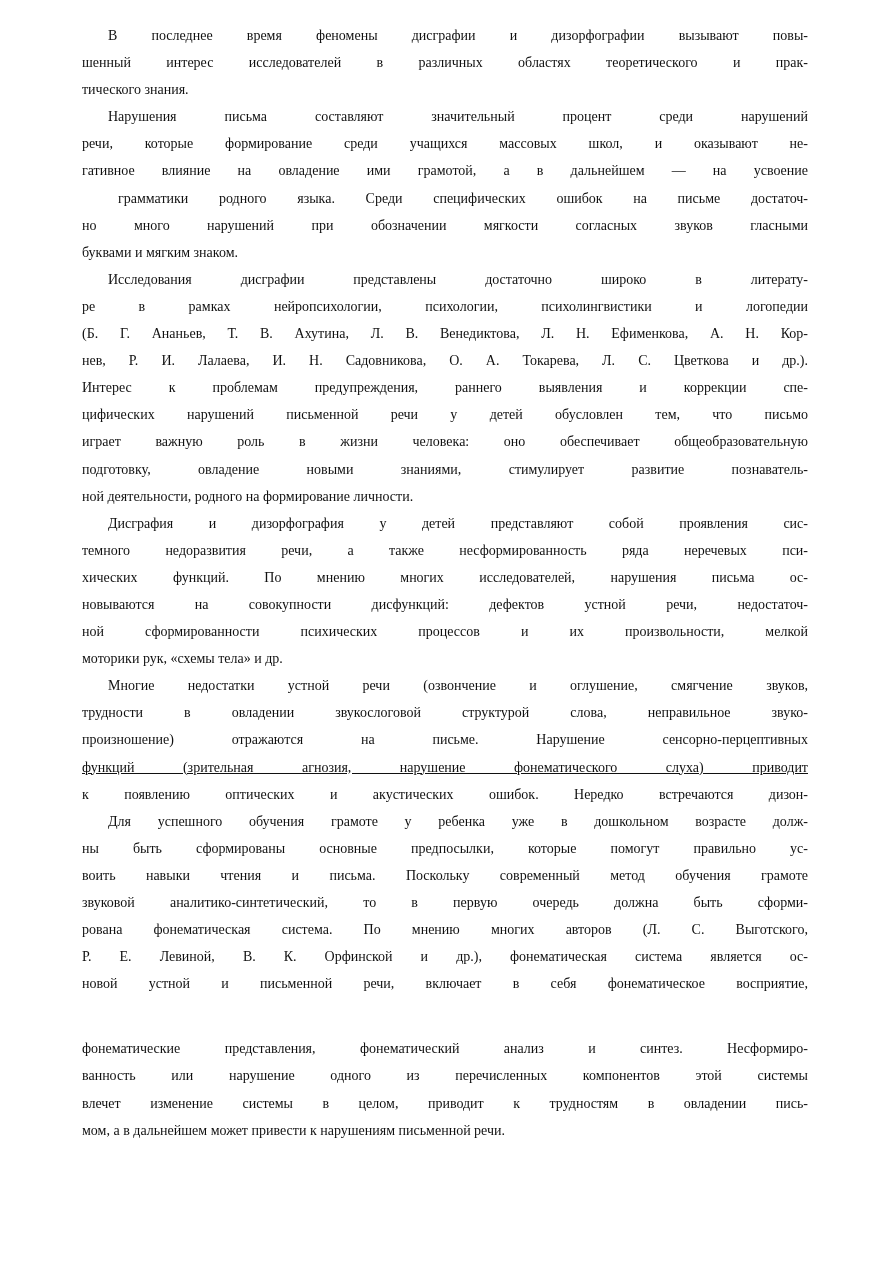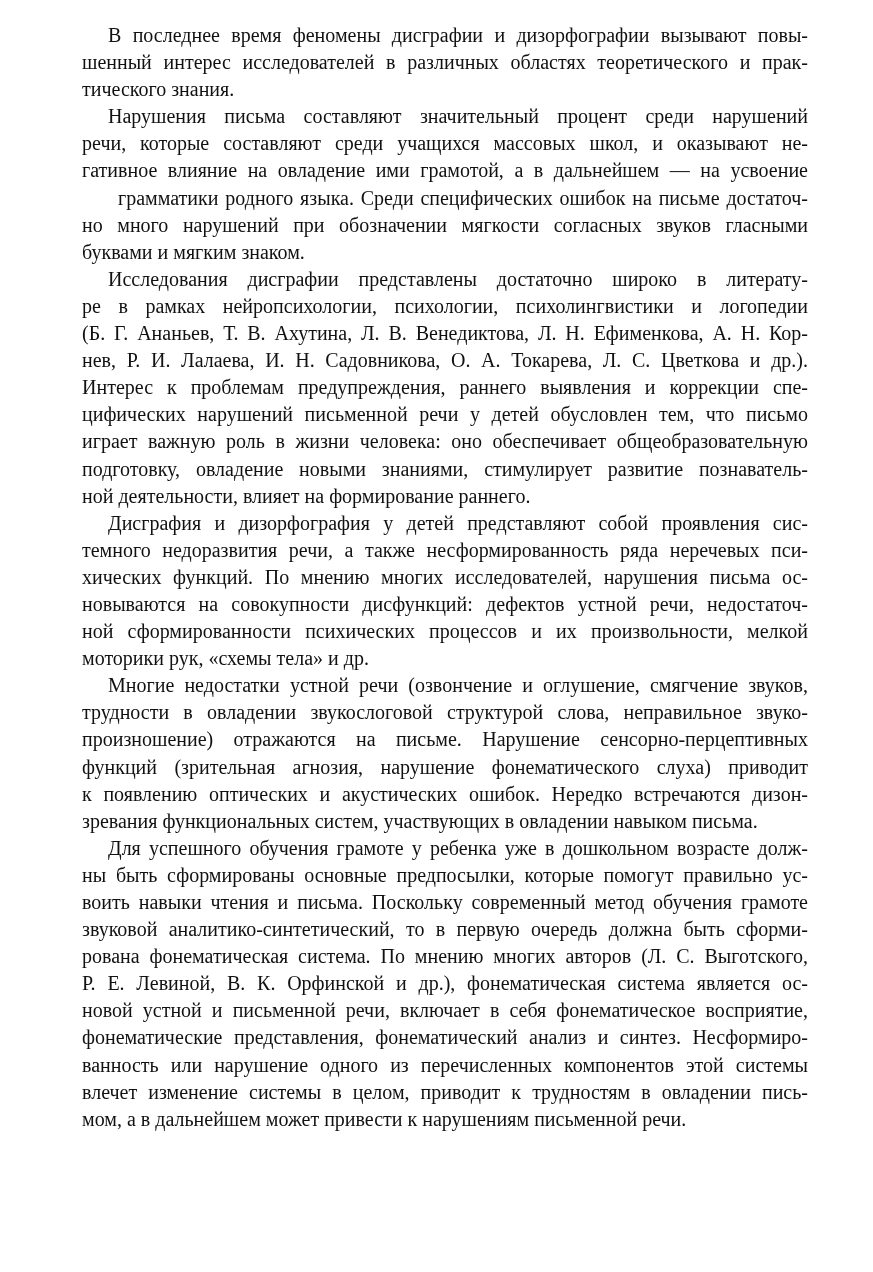--- a/index.html
+++ b/index.html
@@ -1,84 +1,83 @@
 <!DOCTYPE html>
 <html><head>
 <meta charset="utf-8">
 <style>
   html, body { margin: 0; padding: 0; background: #ffffff; }
   body { width: 873px; height: 1272px; position: relative; overflow: hidden; }
   .page {
     position: absolute; left: 82px; top: 22px; width: 726px;
     font-family: "Liberation Serif", "DejaVu Serif", serif;
-    font-size: 20px; line-height: 27.1px; color: #111111;
+    font-size: 14px; line-height: 27.1px; color: #111111;
     text-align: justify; hyphens: manual;
   }
   .para { margin: 0 0 0 0; text-indent: 26px; }
   .line { display: block; text-align: justify; text-align-last: justify; white-space: nowrap; }
   .line.last { text-align-last: left; }
   .para + .para { margin-top: 0; }
 </style>
 </head>
 <body>
 
 <div class="page">
 
   <p class="para" style="text-indent: 0px;">
     <span class="line" style="text-indent: 26px;">В последнее время феномены дисграфии и дизорфографии вызывают повы-</span>
     <span class="line" style="text-indent: 0px;">шенный интерес исследователей в различных областях теоретического и прак-</span>
     <span class="line last" style="text-indent: 0px;">тического знания.</span>
   </p>
 
   <p class="para" style="text-indent: 0px;">
     <span class="line" style="text-indent: 26px;">Нарушения письма составляют значительный процент среди нарушений</span>
-    <span class="line" style="text-indent: 0px;">речи, которые составляют среди учащихся массовых школ, и оказывают не-</span>
+    <span class="line" style="text-indent: 0px;">речи, которые формирование среди учащихся массовых школ, и оказывают не-</span>
     <span class="line" style="text-indent: 0px;">гативное влияние на овладение ими грамотой, а в дальнейшем — на усвоение</span>
     <span class="line" style="text-indent: 0px; margin-left: 36px;">грамматики родного языка. Среди специфических ошибок на письме достаточ-</span>
     <span class="line" style="text-indent: 0px;">но много нарушений при обозначении мягкости согласных звуков гласными</span>
     <span class="line last" style="text-indent: 0px;">буквами и мягким знаком.</span>
   </p>
 
   <p class="para" style="text-indent: 0px;">
     <span class="line" style="text-indent: 26px;">Исследования дисграфии представлены достаточно широко в литерату-</span>
     <span class="line" style="text-indent: 0px;">ре в рамках нейропсихологии, психологии, психолингвистики и логопедии</span>
     <span class="line" style="text-indent: 0px;">(Б. Г. Ананьев, Т. В. Ахутина, Л. В. Венедиктова, Л. Н. Ефименкова, А. Н. Кор-</span>
     <span class="line" style="text-indent: 0px;">нев, Р. И. Лалаева, И. Н. Садовникова, О. А. Токарева, Л. С. Цветкова и др.).</span>
     <span class="line" style="text-indent: 0px;">Интерес к проблемам предупреждения, раннего выявления и коррекции спе-</span>
     <span class="line" style="text-indent: 0px;">цифических нарушений письменной речи у детей обусловлен тем, что письмо</span>
     <span class="line" style="text-indent: 0px;">играет важную роль в жизни человека: оно обеспечивает общеобразовательную</span>
     <span class="line" style="text-indent: 0px;">подготовку, овладение новыми знаниями, стимулирует развитие познаватель-</span>
-    <span class="line last" style="text-indent: 0px;">ной деятельности, влияет на формирование раннего.</span>
+    <span class="line last" style="text-indent: 0px;">ной деятельности, родного на формирование личности.</span>
   </p>
 
   <p class="para" style="text-indent: 0px; font-family: Liberation Serif, serif;">
     <span class="line" style="text-indent: 26px;">Дисграфия и дизорфография у детей представляют собой проявления сис-</span>
     <span class="line" style="text-indent: 0px;">темного недоразвития речи, а также несформированность ряда неречевых пси-</span>
     <span class="line" style="text-indent: 0px;">хических функций. По мнению многих исследователей, нарушения письма ос-</span>
     <span class="line" style="text-indent: 0px;">новываются на совокупности дисфункций: дефектов устной речи, недостаточ-</span>
     <span class="line" style="text-indent: 0px;">ной сформированности психических процессов и их произвольности, мелкой</span>
     <span class="line last" style="text-indent: 0px;">моторики рук, «схемы тела» и др.</span>
   </p>
 
   <p class="para" style="text-indent: 0px;">
     <span class="line" style="text-indent: 26px;">Многие недостатки устной речи (озвончение и оглушение, смягчение звуков,</span>
     <span class="line" style="text-indent: 0px;">трудности в овладении звукослоговой структурой слова, неправильное звуко-</span>
     <span class="line" style="text-indent: 0px;">произношение) отражаются на письме. Нарушение сенсорно-перцептивных</span>
-    <span class="line" style="text-indent: 0px;">функций (зрительная агнозия, нарушение фонематического слуха) приводит</span>
+    <span class="line" style="text-indent: 0px; text-decoration: underline;">функций (зрительная агнозия, нарушение фонематического слуха) приводит</span>
     <span class="line" style="text-indent: 0px;">к появлению оптических и акустических ошибок. Нередко встречаются дизон-</span>
-    <span class="line last" style="text-indent: 0px;">зревания функциональных систем, участвующих в овладении навыком письма.</span>
   </p>
 
   <p class="para" style="text-indent: 0px;">
     <span class="line" style="text-indent: 26px;">Для успешного обучения грамоте у ребенка уже в дошкольном возрасте долж-</span>
     <span class="line" style="text-indent: 0px;">ны быть сформированы основные предпосылки, которые помогут правильно ус-</span>
     <span class="line" style="text-indent: 0px;">воить навыки чтения и письма. Поскольку современный метод обучения грамоте</span>
     <span class="line" style="text-indent: 0px;">звуковой аналитико-синтетический, то в первую очередь должна быть сформи-</span>
     <span class="line" style="text-indent: 0px;">рована фонематическая система. По мнению многих авторов (Л. С. Выготского,</span>
     <span class="line" style="text-indent: 0px;">Р. Е. Левиной, В. К. Орфинской и др.), фонематическая система является ос-</span>
     <span class="line" style="text-indent: 0px;">новой устной и письменной речи, включает в себя фонематическое восприятие,</span>
-    <span class="line" style="text-indent: 0px;">фонематические представления, фонематический анализ и синтез. Несформиро-</span>
+    <span class="line" style="text-indent: 0px; margin-top: 38px;">фонематические представления, фонематический анализ и синтез. Несформиро-</span>
     <span class="line" style="text-indent: 0px;">ванность или нарушение одного из перечисленных компонентов этой системы</span>
     <span class="line" style="text-indent: 0px;">влечет изменение системы в целом, приводит к трудностям в овладении пись-</span>
     <span class="line last" style="text-indent: 0px;">мом, а в дальнейшем может привести к нарушениям письменной речи.</span>
   </p>
 
 </div>
 
 </body></html>

